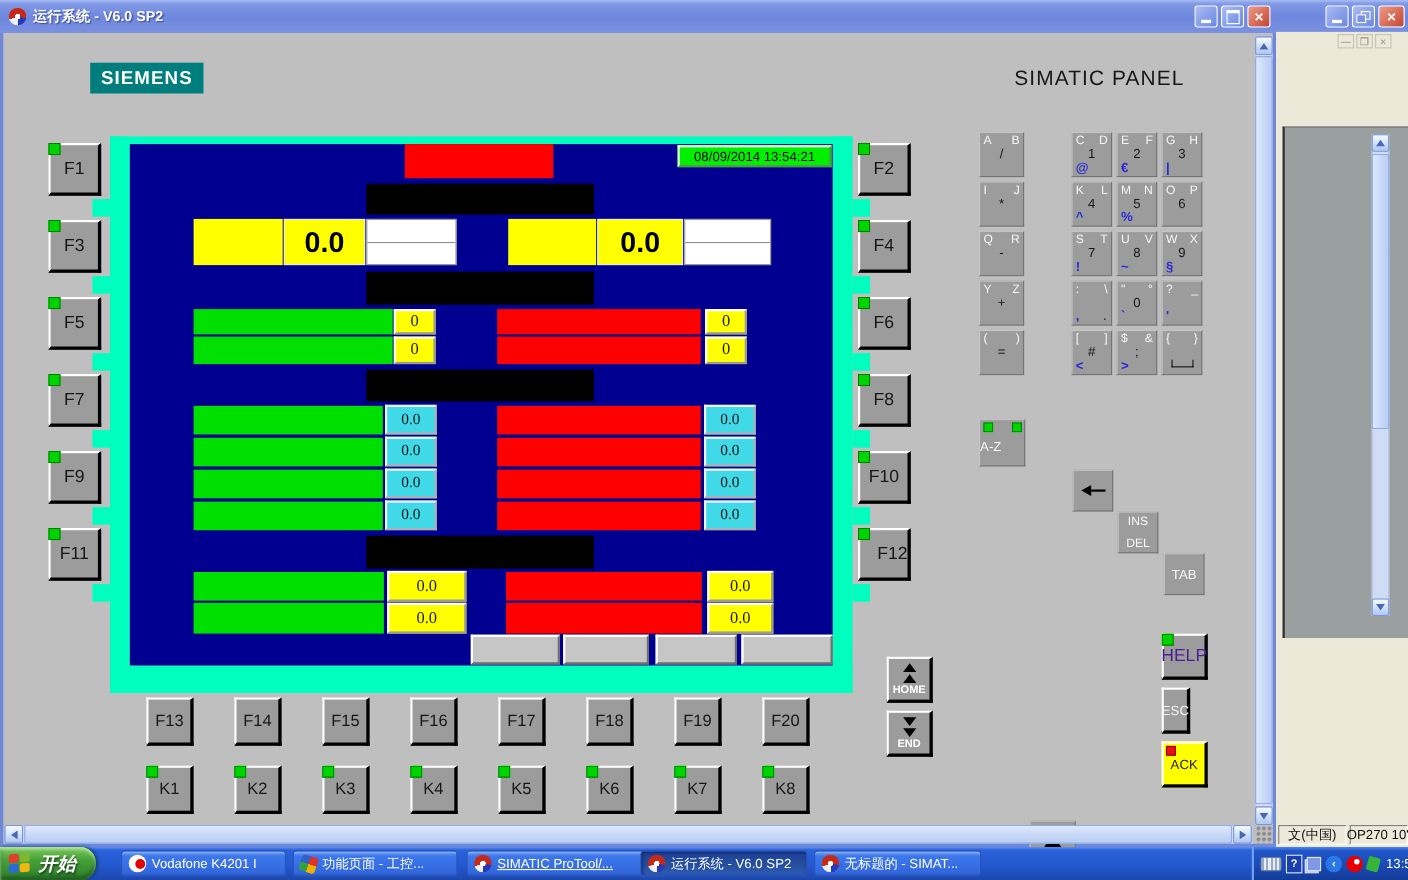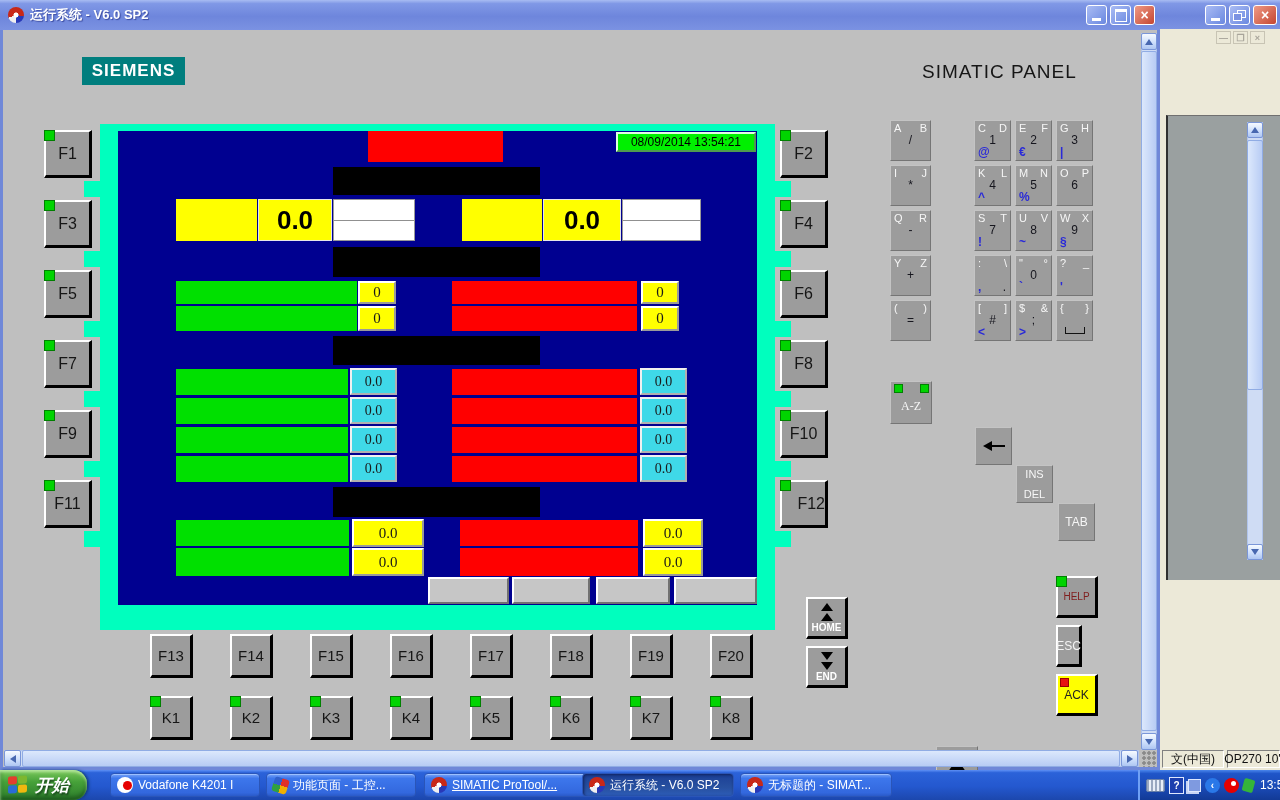--- a/index.html
+++ b/index.html
@@ -33,21 +33,21 @@
   .tri.up{border-left:4px solid transparent;border-right:4px solid transparent;border-bottom:6px solid #4868b0;}
   .tri.dn{border-left:4px solid transparent;border-right:4px solid transparent;border-top:6px solid #4868b0;}
   .tri.lf{border-top:4px solid transparent;border-bottom:4px solid transparent;border-right:6px solid #4868b0;}
   .tri.rt{border-top:4px solid transparent;border-bottom:4px solid transparent;border-left:6px solid #4868b0;}
 
   
   .key{background:#9c9c9c;border-top:2px solid #fff;border-left:2px solid #fff;
        border-right:3px solid #000;border-bottom:3px solid #000;
        display:flex;align-items:center;justify-content:center;color:#161616;}
   .fk{width:48px;height:48px;font-size:16px;}
-  .bk{width:43px;height:44px;font-size:15px;margin-left:17px;}
+  .bk{width:43px;height:44px;font-size:15px;}
   .led{position:absolute;left:-2px;top:-2px;width:11px;height:11px;background:#00d400;
        box-shadow:inset 0 0 0 1px #008000;}
   .led.red{background:#e81212;box-shadow:inset 0 0 0 1px #900;}
 
   .kpkey{position:relative;background:#9c9c9c;border:1px solid #c4c4c4;border-right-color:#757575;
          border-bottom-color:#757575;box-sizing:border-box;}
   .kp-tl{position:absolute;left:3px;top:1px;color:#f6f6f6;font-size:11px;}
   .kp-tr{position:absolute;right:3px;top:1px;color:#f6f6f6;font-size:11px;}
   .kp-mid{position:absolute;left:0;right:0;top:12px;text-align:center;color:#16161e;font-size:12px;}
   .kp-bl{position:absolute;left:3px;bottom:1px;color:#2a2ad8;font-size:12px;font-weight:bold;}
@@ -456,21 +456,21 @@
         <div class="kpkey">
           <span class="kp-tl">{</span>
           <span class="kp-tr">}</span>
           <span class="kp-space"></span>
         </div>
       </div>
 
     <div class="abs kpkey" style="left:890px;top:381px;width:42px;height:43px;">
       <span class="led" style="left:3px;top:2px;width:9px;height:9px;"></span>
       <span class="led" style="left:29px;top:2px;width:9px;height:9px;"></span>
-      <span class="kp-white abs" style="left:0;right:0;top:17px;text-align:center;font-size:12px;font-family:Liberation Serif, serif;">A-Z</span>
+      <span class="kp-white abs" style="left:0;right:0;top:17px;text-align:left;font-size:12px;">A-Z</span>
     </div>
     <div class="abs kpkey" style="left:975px;top:384px;width:37px;height:38px;display:flex;align-items:center;justify-content:center;">
       <span style="display:flex;align-items:center;">
           <span style="width:0;height:0;border-top:5px solid transparent;border-bottom:5px solid transparent;border-right:9px solid #000;"></span>
           <span style="width:13px;height:2px;background:#000;"></span>
         </span>
     </div>
     <div class="abs kpkey" style="left:1016px;top:384px;width:37px;height:38px;">
       <span class="kp-white abs" style="left:0;right:0;top:2px;text-align:center;">INS</span>
       <span class="kp-white abs" style="left:0;right:0;bottom:2px;text-align:center;">DEL</span>
@@ -492,21 +492,21 @@
           <span class="tri-dn-s"></span>
         </span>
       <span style="color:#fff;font-size:10px;font-weight:bold;">END</span>
     </div>
     <div class="abs kpkey" style="left:936px;top:589px;width:42px;height:42px;display:flex;align-items:center;justify-content:center;">
         <span class="tri-up-b"></span>
       </div>
 
     <div class="abs key" style="left:1056px;top:576px;width:42px;height:42px;">
       <span class="led"></span>
-      <span style="color:#7f1d1d;font-size:10px;">HELP</span>
+      <span style="color:#4c1d95;font-size:16px;">HELP</span>
     </div>
     <div class="abs key" style="left:1056px;top:625px;width:26px;height:42px;">
       <span style="color:#f4f4f4;font-size:12px;">ESC</span>
     </div>
     <div class="abs key" style="left:1056px;top:674px;width:42px;height:42px;background:#ffff00;">
       <span class="led red" style="left:2px;top:2px;width:9px;height:9px;"></span>
       <span style="color:#222;font-size:12px;">ACK</span>
     </div>
 
     <div class="abs sb-track" style="left:1141px;top:33px;width:16px;height:717px;"></div>

